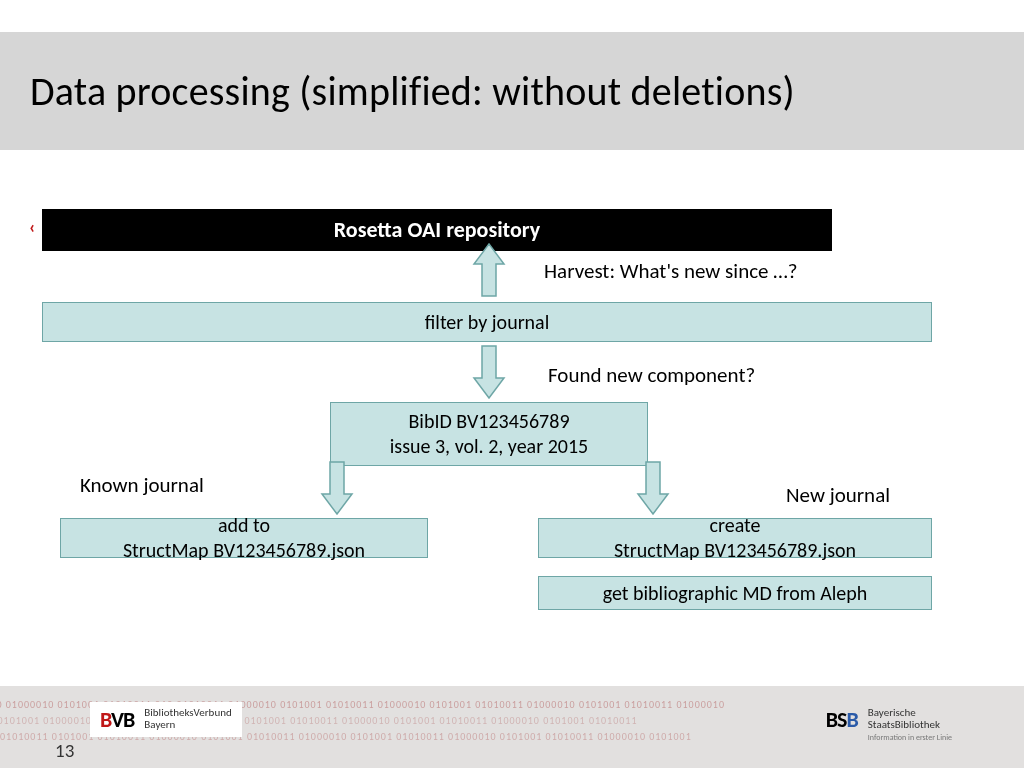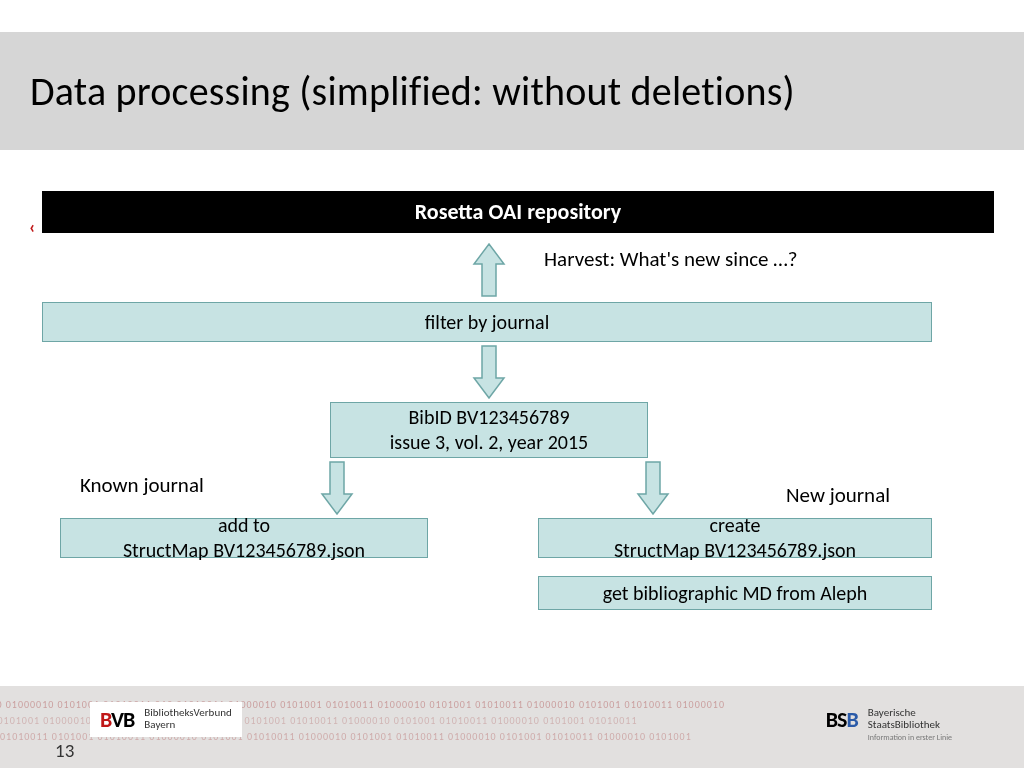--- a/index.html
+++ b/index.html
@@ -30,38 +30,39 @@
 <div class="slide">
 
   <div class="title-bar">
     <h1>Data processing (simplified: without deletions)</h1>
   </div>
 
   <span class="tiny-red-dot">‹</span>
 
   <div class="diagram">
 
-    <div class="box box-black" style="left:42px; top:1px; width:952px; height:42px;">
+    <div class="box box-black" style="left:42px; top:19px; width:790px; height:42px;">
       <span>Rosetta OAI repository</span>
     </div>
 
     <svg class="arrow-wrap arrow-up" style="left:472px; top:52px;" viewBox="0 0 34 56">
       <path d="M17 2 L32 22 L24 22 L24 54 L10 54 L10 22 L2 22 Z" fill="#c7e3e3" stroke="#6ea6a6" stroke-width="1.5"></path>
     </svg>
-    <div class="label" style="left:544px; top:56px;">Harvest: What's new since …?</div>
+    <div class="label" style="left:544px; top:68px;">Harvest: What's new since …?</div>
 
     <div class="box" style="left:42px; top:112px; width:890px; height:40px;">
       <span>filter by journal</span>
     </div>
 
     <svg class="arrow-wrap arrow-down" style="left:472px; top:154px;" viewBox="0 0 34 56">
       <path d="M10 2 L24 2 L24 34 L32 34 L17 54 L2 34 L10 34 Z" fill="#c7e3e3" stroke="#6ea6a6" stroke-width="1.5"></path>
     </svg>
+    <div class="label" style="left:548px; top:172px;">Found new component?</div>
 
-    <div class="box" style="left:330px; top:212px; width:318px; height:56px;">
+    <div class="box" style="left:330px; top:212px; width:318px; height:64px;">
       <span>BibID BV123456789</span>
       <span>issue 3, vol. 2, year 2015</span>
     </div>
 
     <svg class="arrow-wrap arrow-down" style="left:320px; top:270px;" viewBox="0 0 34 56">
       <path d="M10 2 L24 2 L24 34 L32 34 L17 54 L2 34 L10 34 Z" fill="#c7e3e3" stroke="#6ea6a6" stroke-width="1.5"></path>
     </svg>
     <div class="label" style="left:80px; top:282px;">Known journal</div>
 
     <svg class="arrow-wrap arrow-down" style="left:636px; top:270px;" viewBox="0 0 34 56">

